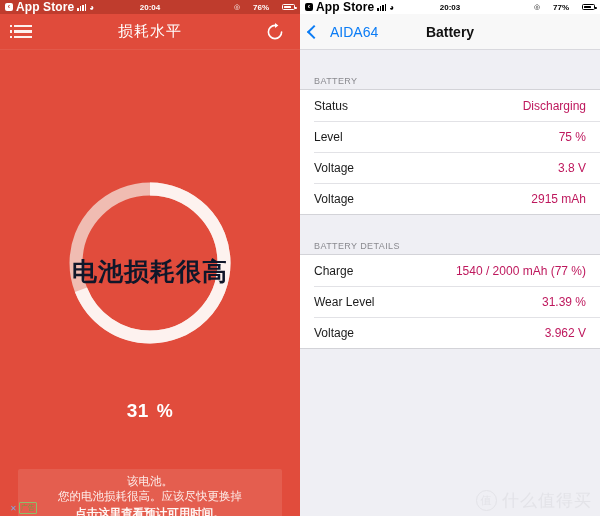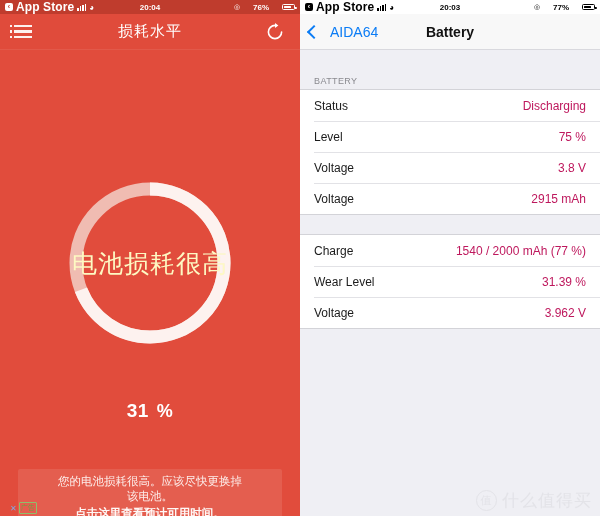--- a/index.html
+++ b/index.html
@@ -78,23 +78,23 @@
     width:20px;height:20px;
   }
 
   .l-body{position:relative;width:300px;height:466px;background:#e14c3c;}
 
   .ring-wrap{
     position:absolute;left:50%;top:128px;transform:translateX(-50%);
     width:170px;height:170px;
   }
   .ring-center{
-    position:absolute;left:0;top:0;width:170px;height:170px;
+    position:absolute;left:0;top:8px;width:170px;height:170px;
     display:flex;align-items:center;justify-content:center;
-    color:#fef9c3;font-size:25px;font-weight:normal;letter-spacing:1px;
+    color:#0f172a;font-size:25px;font-weight:bold;letter-spacing:1px;
     text-shadow:0 0 1px rgba(0,0,0,.04);
   }
 
   .pct-row{
     position:absolute;left:0;right:0;top:350px;
     display:flex;align-items:baseline;justify-content:center;gap:8px;
     color:#fff;
   }
   .pct-num{font-size:19px;font-weight:bold;letter-spacing:.5px;}
   .pct-label{font-size:13px;}
@@ -232,22 +232,22 @@
         </svg>
         <div class="ring-center">电池损耗很高</div>
       </div>
 
       <div class="pct-row">
         <span class="pct-num">31</span>
         <span class="pct-num" style="font-size:18px">%</span>
       </div>
 
       <div class="advice">
+        <div class="a1">该电池。</div>
         <div class="a1">您的电池损耗很高。应该尽快更换掉</div>
-        <div class="a1">该电池。</div>
         <div class="a2">点击这里查看预计可用时间。</div>
       </div>
 
       <div class="ad-corner">
         <span>✕</span>
         <span class="box">广告</span>
       </div>
 
     </div>
   </div>
@@ -301,20 +301,21 @@
         <span class="v">3.8 V</span>
       </div>
       <div class="row">
         <span class="k">Voltage</span>
         <span class="v">2915 mAh</span>
       </div>
     </div>
 
     <div class="sec-gap"></div>
 
+    <div class="sec-head">BATTERY DETAILS</div>
     <div class="table">
       <div class="row">
         <span class="k">Charge</span>
         <span class="v">1540 / 2000 mAh (77 %)</span>
       </div>
       <div class="row">
         <span class="k">Wear Level</span>
         <span class="v">31.39 %</span>
       </div>
       <div class="row">

